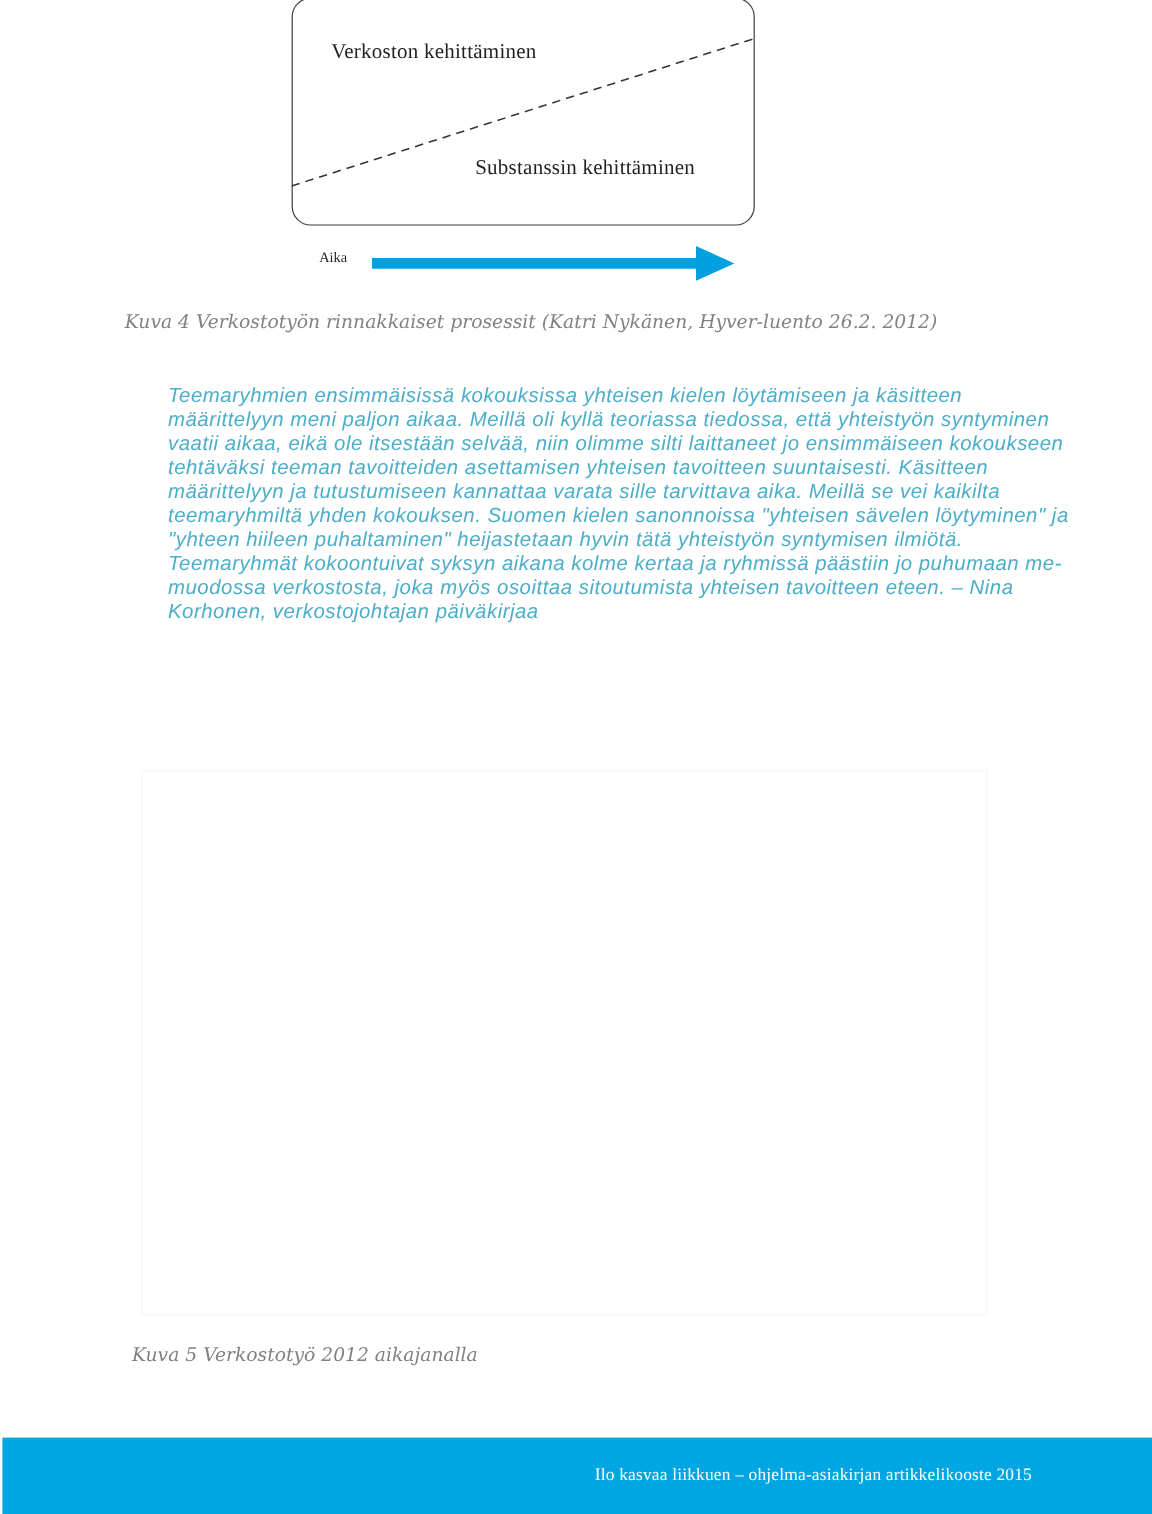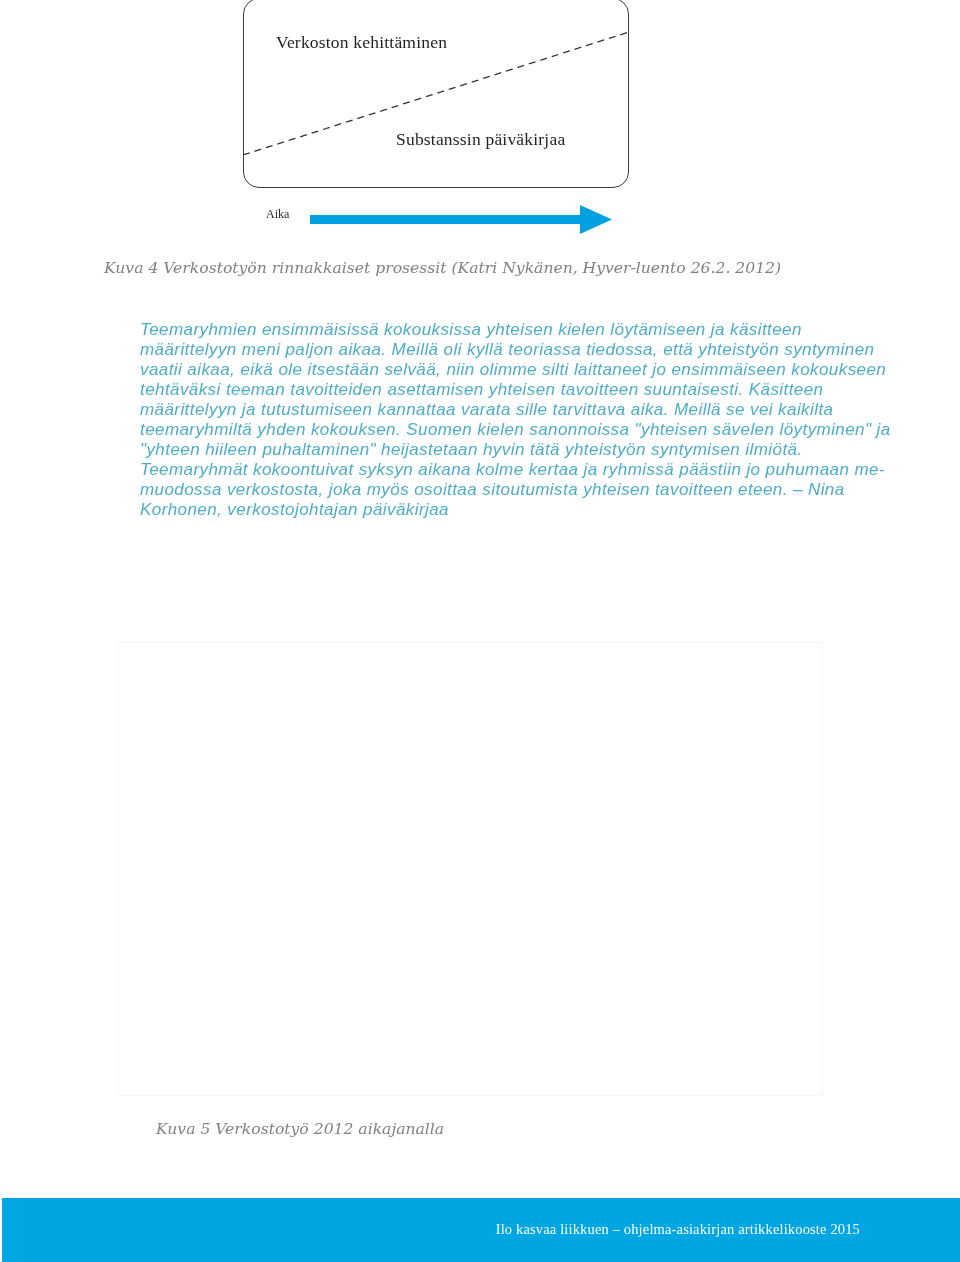--- a/index.html
+++ b/index.html
@@ -11,21 +11,21 @@
   #fig1-dash{position:absolute;left:243px;top:-2px;}
   .fig1-label{position:absolute;font-family:"Liberation Serif",serif;font-size:17.5px;color:#231f20;white-space:nowrap;letter-spacing:0.2px;}
   #fig1-label-top{left:276px;top:32px;}
   #fig1-label-bottom{left:396px;top:129px;}
   #aika-label{position:absolute;left:266px;top:207px;font-size:12px;color:#231f20;font-family:"Liberation Serif",serif;}
   #aika-arrow{position:absolute;left:310px;top:201px;}
 
   
   .caption{position:absolute;font-family:"DejaVu Serif",serif;font-style:italic;color:#808184;font-size:15.6px;white-space:nowrap;}
   #caption1{left:104px;top:259px;}
-  #caption2{left:110px;top:1120px;margin-left:46px;}
+  #caption2{left:110px;top:1120px;}
 
   
   #quote{position:absolute;left:140px;top:320px;width:760px;color:#4dadc9;font-family:"Liberation Sans",sans-serif;font-style:italic;font-size:17px;letter-spacing:0.42px;}
 
   
   #timeline{position:absolute;left:118px;top:642px;width:703px;height:452px;background:#fff;border:1px solid #f6f6f6;}
 
   
   #footer{position:absolute;left:2px;top:1198px;width:958px;height:64px;background:#00a6e2;}
   #footer-text{position:absolute;left:0;top:1221px;width:860px;text-align:right;color:#fff;font-family:"Liberation Serif",serif;font-size:14.5px;letter-spacing:0.15px;}
@@ -34,21 +34,21 @@
 </head>
 <body>
 
 <div class="page">
 
   <div id="fig1-box"></div>
   <svg id="fig1-dash" width="386" height="190">
     <line x1="0" y1="157" x2="386" y2="34" stroke="#333" stroke-width="1.3" stroke-dasharray="7 5"></line>
   </svg>
   <div class="fig1-label" id="fig1-label-top">Verkoston kehittäminen</div>
-  <div class="fig1-label" id="fig1-label-bottom">Substanssin päiväkirjaa</div>
+  <div class="fig1-label" id="fig1-label-bottom">Substanssin kehittäminen</div>
   <div id="aika-label">Aika</div>
   <svg id="aika-arrow" width="310" height="36">
     <path d="M0 14 H 270 L 270 4 L 302 18.5 L 270 33 L 270 23 H 0 Z" fill="#00a0e1"></path>
   </svg>
 
   <div class="caption" id="caption1">Kuva 4 Verkostotyön rinnakkaiset prosessit (Katri Nykänen, Hyver-luento 26.2. 2012)</div>
 
   <div id="quote">Teemaryhmien ensimmäisissä kokouksissa yhteisen kielen löytämiseen ja käsitteen määrittelyyn meni paljon aikaa. Meillä oli kyllä teoriassa tiedossa, että yhteistyön syntyminen vaatii aikaa, eikä ole itsestään selvää, niin olimme silti laittaneet jo ensimmäiseen kokoukseen tehtäväksi teeman tavoitteiden asettamisen yhteisen tavoitteen suuntaisesti. Käsitteen määrittelyyn ja tutustumiseen kannattaa varata sille tarvittava aika. Meillä se vei kaikilta teemaryhmiltä yhden kokouksen. Suomen kielen sanonnoissa "yhteisen sävelen löytyminen" ja "yhteen hiileen puhaltaminen" heijastetaan hyvin tätä yhteistyön syntymisen ilmiötä. Teemaryhmät kokoontuivat syksyn aikana kolme kertaa ja ryhmissä päästiin jo puhumaan me- muodossa verkostosta, joka myös osoittaa sitoutumista yhteisen tavoitteen eteen. – Nina Korhonen, verkostojohtajan päiväkirjaa</div>
 
   <div id="timeline"></div>

